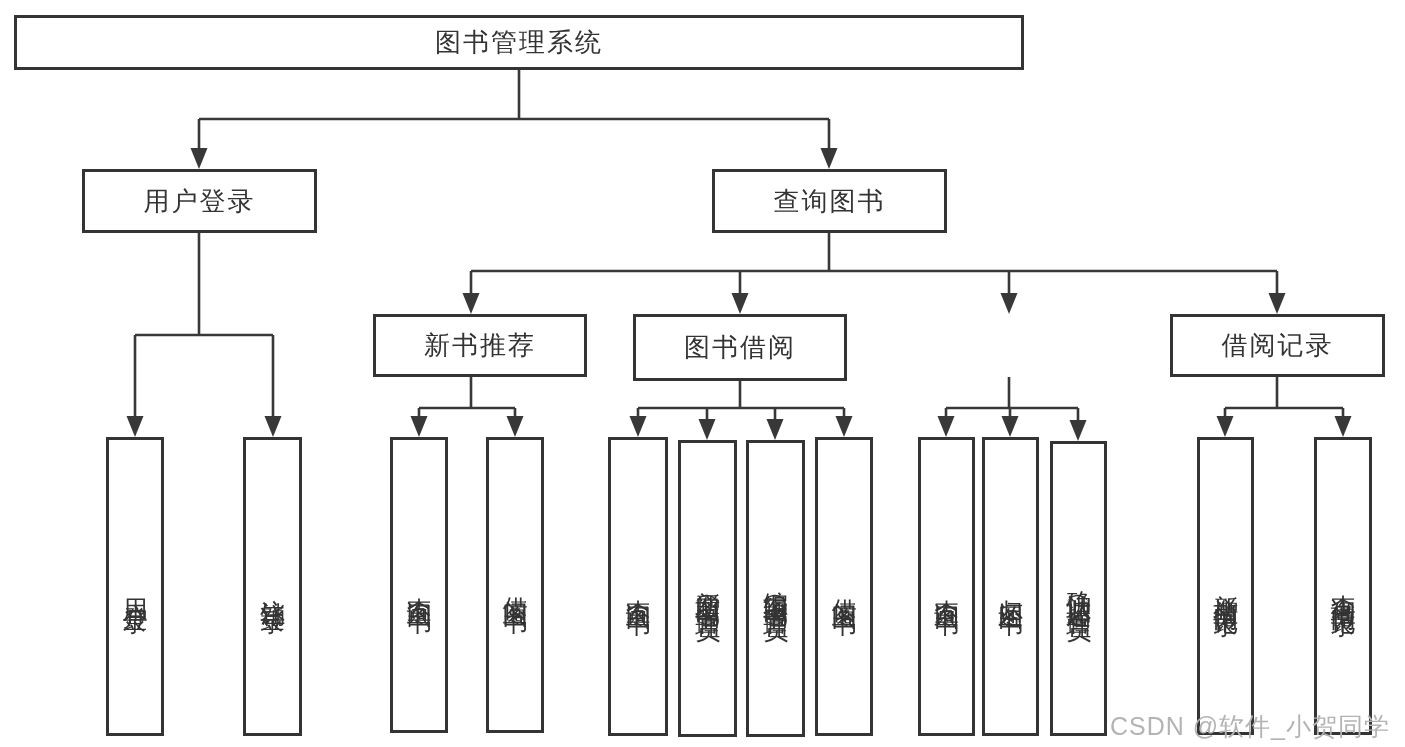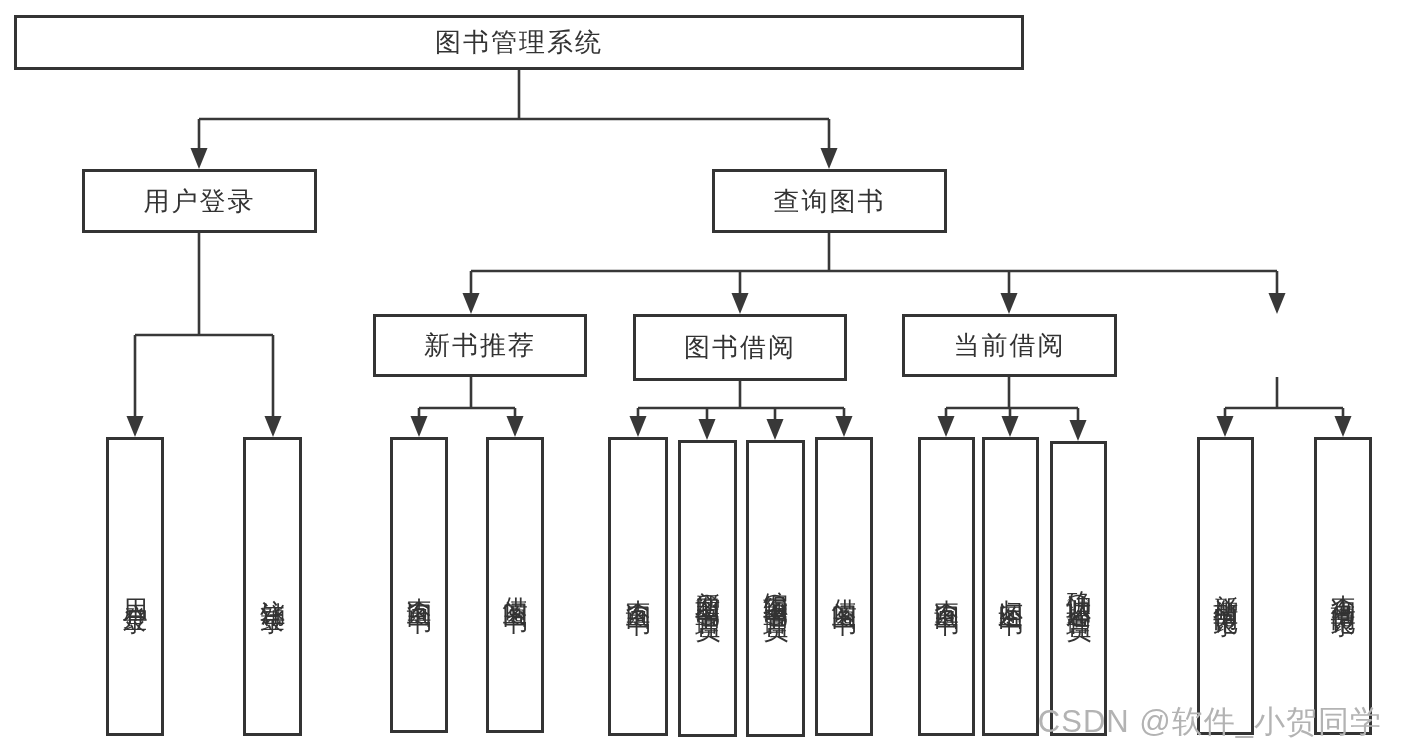--- a/index.html
+++ b/index.html
@@ -48,23 +48,23 @@
   .vnode span{
     writing-mode:vertical-rl;
     text-orientation:mixed;
     font-size:25px;
     letter-spacing:4px;
     line-height:1.1;
     color:var(--text);
   }
   #watermark{
     position:absolute;
-    right:23px;
+    right:15px;
     bottom:4px;
-    font-size:31px;
+    font-size:25px;
     color:var(--watermark);
     letter-spacing:1px;
     white-space:nowrap;
     z-index:5;
   }
 </style>
 </head>
 <body>
 
 <div id="stage">
@@ -112,21 +112,21 @@
     </g>
   </svg>
 
   <div class="node hnode" style="left:14px;top:15px;width:1010px;height:55px;">图书管理系统</div>
 
   <div class="node hnode" style="left:82px;top:169px;width:235px;height:64px;">用户登录</div>
   <div class="node hnode" style="left:712px;top:169px;width:235px;height:64px;">查询图书</div>
 
   <div class="node hnode" style="left:373px;top:314px;width:214px;height:63px;">新书推荐</div>
   <div class="node hnode" style="left:633px;top:314px;width:214px;height:67px;">图书借阅</div>
-  <div class="node hnode" style="left:902px;top:314px;width:215px;height:63px;">当前借阅</div>
+  <div class="node hnode" style="left:1170px;top:314px;width:215px;height:63px;">借阅记录</div>
 
   <div class="node vnode" style="left:106px;top:437px;width:58px;height:299px;">
     <span>用户登录</span>
   </div>
   <div class="node vnode" style="left:243px;top:437px;width:59px;height:299px;">
     <span>注销登录</span>
   </div>
 
   <div class="node vnode" style="left:390px;top:437px;width:58px;height:296px;">
     <span>查询图书</span>

